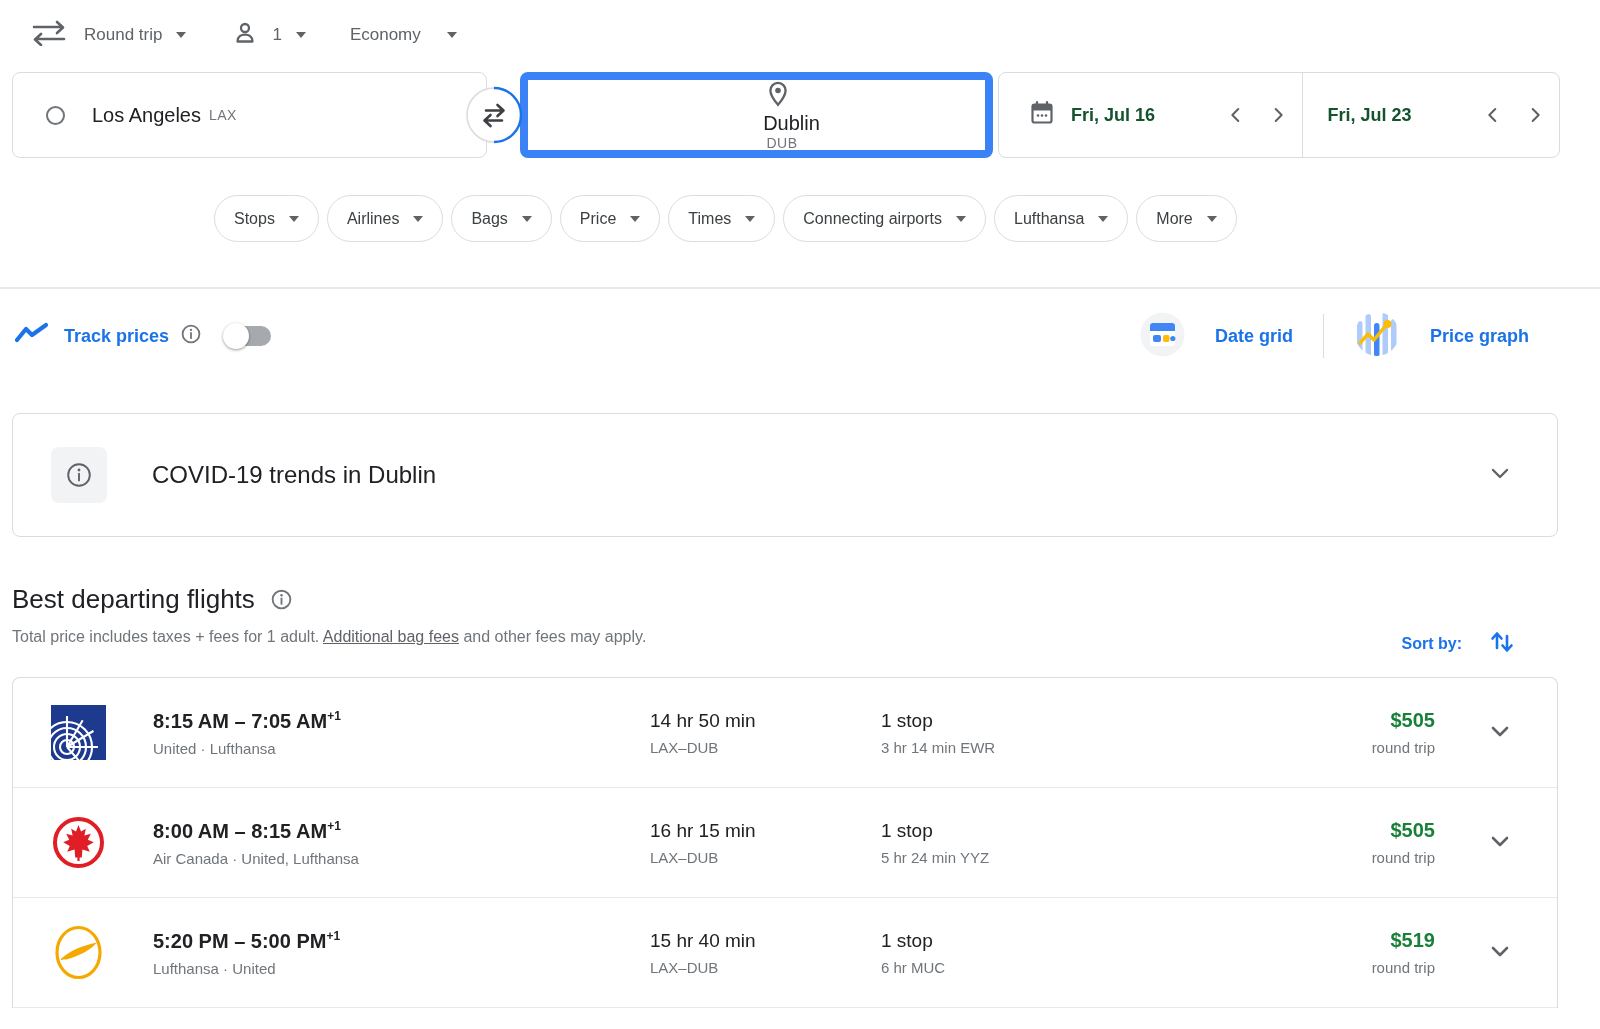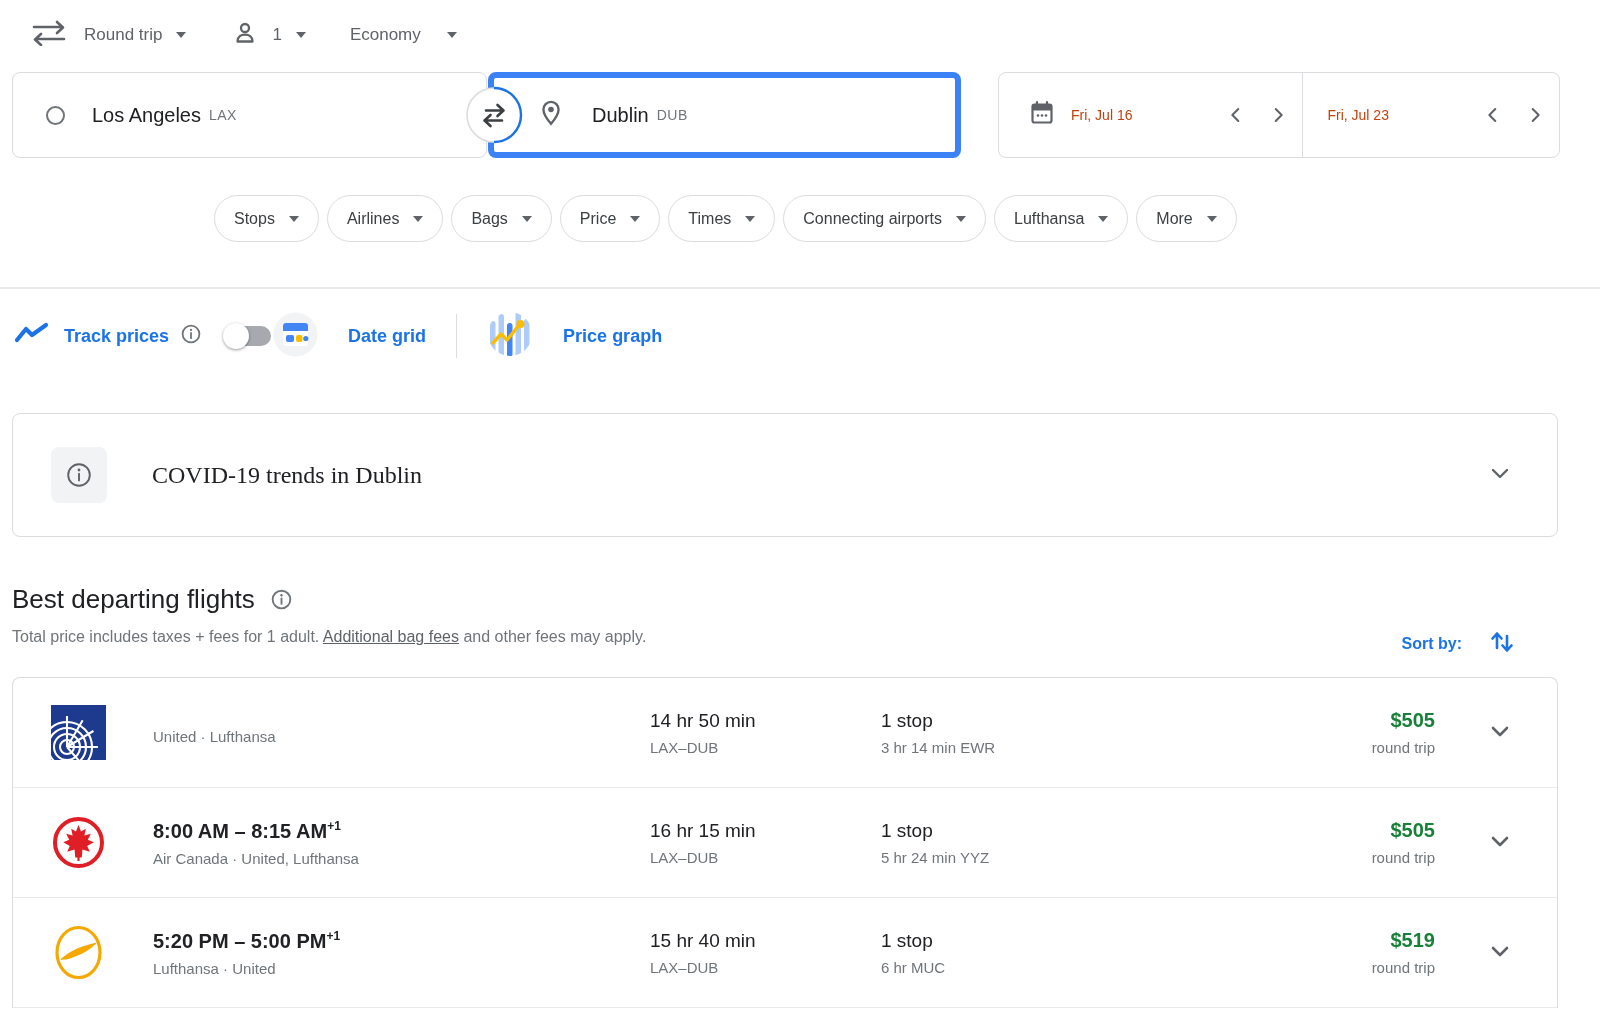--- a/index.html
+++ b/index.html
@@ -10,55 +10,55 @@
   
   .topbar { position: absolute; top: 10px; left: 28px; height: 50px; display: flex; align-items: center; }
   .topbar-item { display: flex; align-items: center; cursor: pointer; color: #5f6368; font-size: 17px; }
   .topbar-item .lbl { margin: 0 14px 0 14px; }
   .caret { width: 0; height: 0; border-left: 5px solid transparent; border-right: 5px solid transparent; border-top: 6px solid #5f6368; }
 
   
   .search-row { position: absolute; top: 72px; left: 12px; width: 1548px; height: 86px; }
   .field { position: absolute; top: 0; height: 86px; background: #fff; border: 1px solid #dadce0; border-radius: 8px; display: flex; align-items: center; cursor: pointer; }
   .field-origin { left: 0; width: 475px; padding-left: 33px; }
-  .field-dest { left: 476px; width: 473px; border: 6px solid #3b82f6; padding-left: 43px; }
+  .field-dest { left: 508px; width: 473px; border: 8px solid #3b82f6; padding-left: 43px; flex-direction: column; }
   .field-dates { left: 986px; width: 562px; }
   .city { font-size: 20px; color: #202124; margin-left: 27px; }
   .iata { font-size: 14px; color: #70757a; margin-left: 8px; letter-spacing: .5px; }
   .ring-icon { width: 19px; height: 19px; border: 2.5px solid #70757a; border-radius: 50%; flex: 0 0 auto; }
   .swap-btn { position: absolute; left: 453px; top: 14px; width: 58px; height: 58px; cursor: pointer; z-index: 3; }
   .date-half { display: flex; align-items: center; height: 100%; }
   .date-half.left { width: 305px; padding-left: 30px; border-right: 1px solid #dadce0; }
   .date-half.right { width: 256px; padding-left: 24px; }
-  .date-text { font-size: 14px; color: #c2410c; margin-left: 16px; }
+  .date-text { font-size: 18px; color: #14532d; margin-left: 16px; font-weight: bold; }
   .date-half.right .date-text { margin-left: 0; }
   .date-nav { margin-left: auto; display: flex; align-items: center; gap: 18px; padding-right: 12px; }
   .nav-btn { width: 24px; height: 24px; display: flex; align-items: center; justify-content: center; cursor: pointer; }
 
   
   .chips { position: absolute; top: 195px; left: 214px; display: flex; gap: 8px; }
   .chip { height: 47px; border: 1px solid #dadce0; border-radius: 24px; display: flex; align-items: center; gap: 14px; padding: 0 19px; font-size: 16px; color: #3c4043; cursor: pointer; background: #fff; }
 
   .hdivider { position: absolute; top: 287px; left: 0; width: 1600px; height: 2px; background: #e8eaed; }
 
   
-  .tools-row { position: absolute; top: 310px; left: 14px; right: 71px; height: 52px; display: flex; align-items: center; }
+  .tools-row { position: absolute; top: 310px; left: 14px; right: 71px; height: 52px; display: flex; align-items: center; justify-content: space-between; }
   .tools-left, .tools-right { display: flex; align-items: center; }
   .track-label { color: #1a73e8; font-size: 18px; font-weight: bold; margin: 0 12px 0 14px; }
   .toggle { position: relative; width: 50px; height: 26px; margin-left: 22px; cursor: pointer; }
   .toggle .track { position: absolute; left: 2px; top: 3px; width: 46px; height: 20px; border-radius: 10px; background: #a6a9ad; }
   .toggle .knob { position: absolute; left: 0; top: 0; width: 26px; height: 26px; border-radius: 50%; background: #fff; box-shadow: 0 1px 3px rgba(0,0,0,.4); }
   .tool-link { display: flex; align-items: center; cursor: pointer; gap: 16px; }
   .tool-link .lbl { color: #1a73e8; font-size: 18px; font-weight: bold; margin-left: 14px; }
   .vdivider { width: 1px; height: 44px; background: #dadce0; margin: 0 30px; }
 
   
   .covid-card { position: absolute; top: 413px; left: 12px; width: 1546px; height: 124px; border: 1px solid #dadce0; border-radius: 8px; display: flex; align-items: center; background: #fff; }
   .covid-icon-box { width: 56px; height: 56px; border-radius: 8px; background: #f1f3f4; margin-left: 38px; display: flex; align-items: center; justify-content: center; }
-  .covid-title { font-size: 24px; color: #202124; margin-left: 45px; font-family: Liberation Serif, serif; }
+  .covid-title { font-size: 24px; color: #202124; margin-left: 45px; }
   .covid-chevron { margin-left: auto; margin-right: 44px; cursor: pointer; }
 
   
   .results-title-row { position: absolute; top: 584px; left: 12px; display: flex; align-items: center; }
   .results-title { font-size: 26px; color: #202124; }
   .results-sub { position: absolute; top: 628px; left: 12px; font-size: 16px; color: #70757a; }
   .results-sub a { color: #5f6368; text-decoration: underline; cursor: pointer; }
   .sort-box { position: absolute; top: 627px; right: 84px; display: flex; align-items: center; cursor: pointer; }
   .sort-label { color: #1a73e8; font-size: 16px; font-weight: bold; margin-right: 26px; }
 
@@ -333,20 +333,21 @@
           <g clip-path="url(#uclip)" stroke="#ffffff" stroke-width="2.1" fill="none">
             <circle cx="16" cy="42" r="7"></circle>
               <circle cx="16" cy="42" r="13"></circle>
               <circle cx="16" cy="42" r="19"></circle>
               <circle cx="16" cy="42" r="25"></circle>
             <path d="M16 42 L16 8 M16 42 L33 13 M16 42 L44 25 M16 42 L47 42 M16 42 L36 65"></path>
           </g>
         </svg>
       </div>
       <div class="col col-times">
+        <div><span class="l1">8:15 AM – 7:05 AM</span><span class="l1 plus-days">+1</span></div>
         <div class="l2">United · Lufthansa</div>
       </div>
       <div class="col col-duration">
         <div class="l1-reg">14 hr 50 min</div>
         <div class="l2">LAX–DUB</div>
       </div>
       <div class="col col-stops">
         <div class="l1-reg">1 stop</div>
         <div class="l2">3 hr 14 min EWR</div>
       </div>

